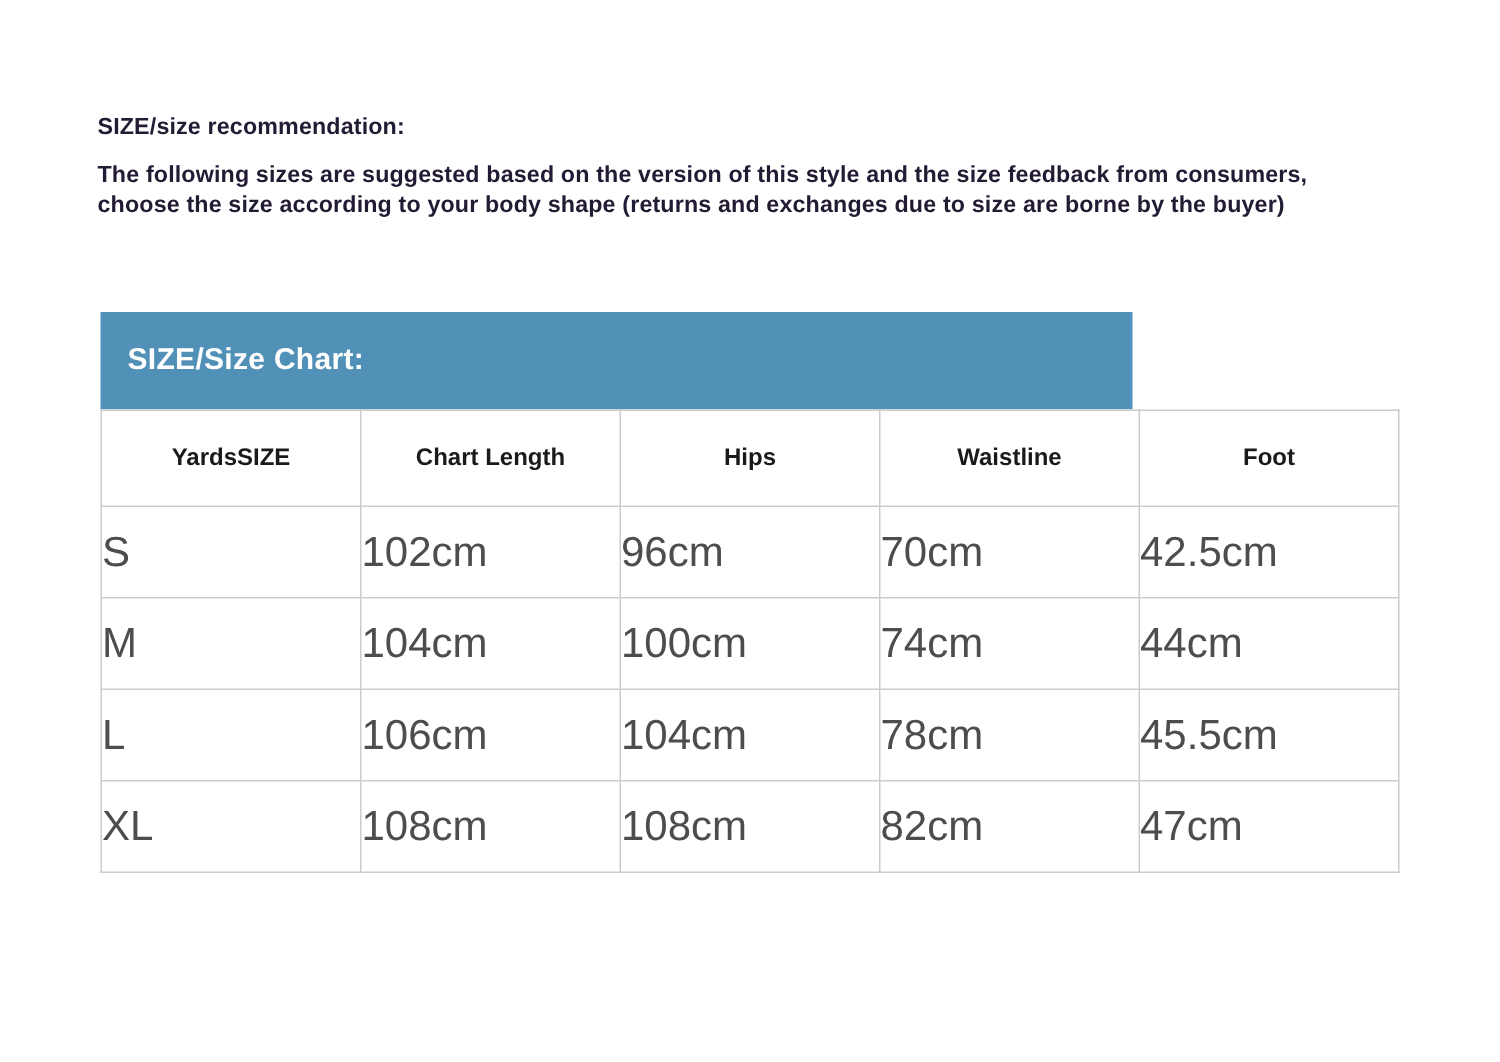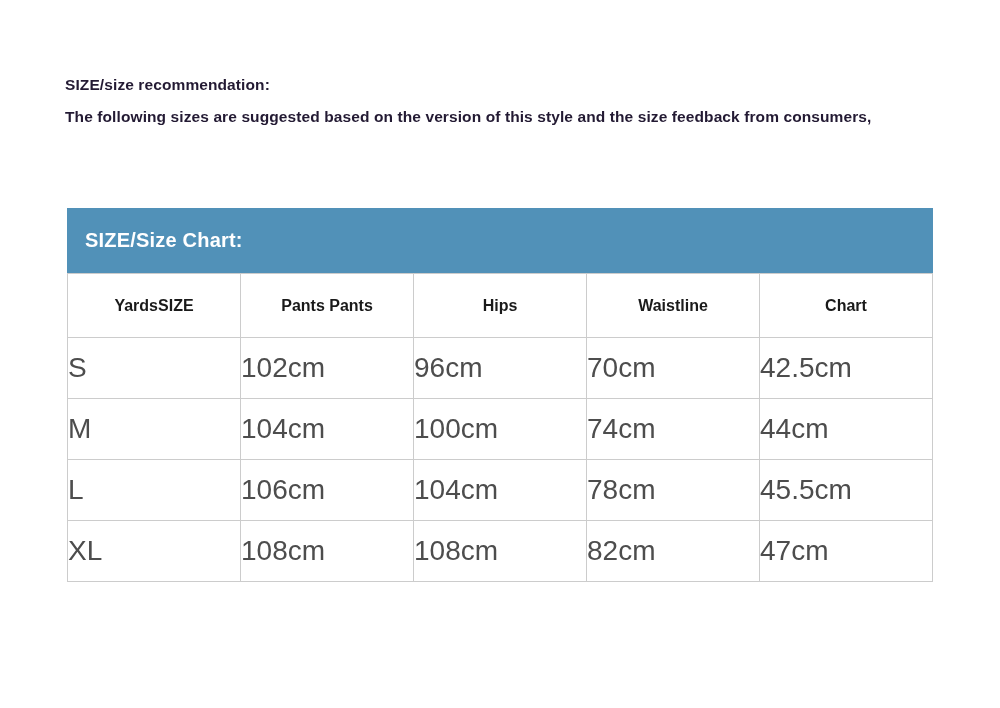--- a/index.html
+++ b/index.html
@@ -30,21 +30,21 @@
     font-weight: bold;
     color: #231a33;
     line-height: 19.5px;
     letter-spacing: 0.1px;
   }
   .rec-paragraph .line { white-space: nowrap; }
   .chart-banner {
     position: absolute;
     left: 67px;
     top: 208px;
-    width: 866px;
+    width: 688px;
     height: 65px;
     background: #5191b8;
     display: flex;
     align-items: center;
   }
   .chart-banner .banner-text {
     color: #ffffff;
     font-size: 20px;
     font-weight: bold;
     padding-left: 18px;
@@ -79,34 +79,35 @@
 </style>
 </head>
 <body>
 
 <div class="page">
 
   <div class="rec-title">SIZE/size recommendation:</div>
 
   <div class="rec-paragraph">
     <div class="line">The following sizes are suggested based on the version of this style and the size feedback from consumers,</div>
+    <div class="line">choose the size according to your body shape (returns and exchanges due to size are borne by the buyer)</div>
   </div>
 
   <div class="chart-banner" style="background: rgb(81, 145, 184);">
     <span class="banner-text">SIZE/Size Chart:</span>
   </div>
 
   <table class="size-table">
     <thead>
       <tr>
         <th>YardsSIZE</th>
-        <th>Pants Pants</th>
+        <th>Chart Length</th>
         <th>Hips</th>
         <th>Waistline</th>
-        <th>Chart</th>
+        <th>Foot</th>
       </tr>
     </thead>
     <tbody>
       <tr>
         <td>S</td>
         <td>102cm</td>
         <td>96cm</td>
         <td>70cm</td>
         <td>42.5cm</td>
       </tr>

